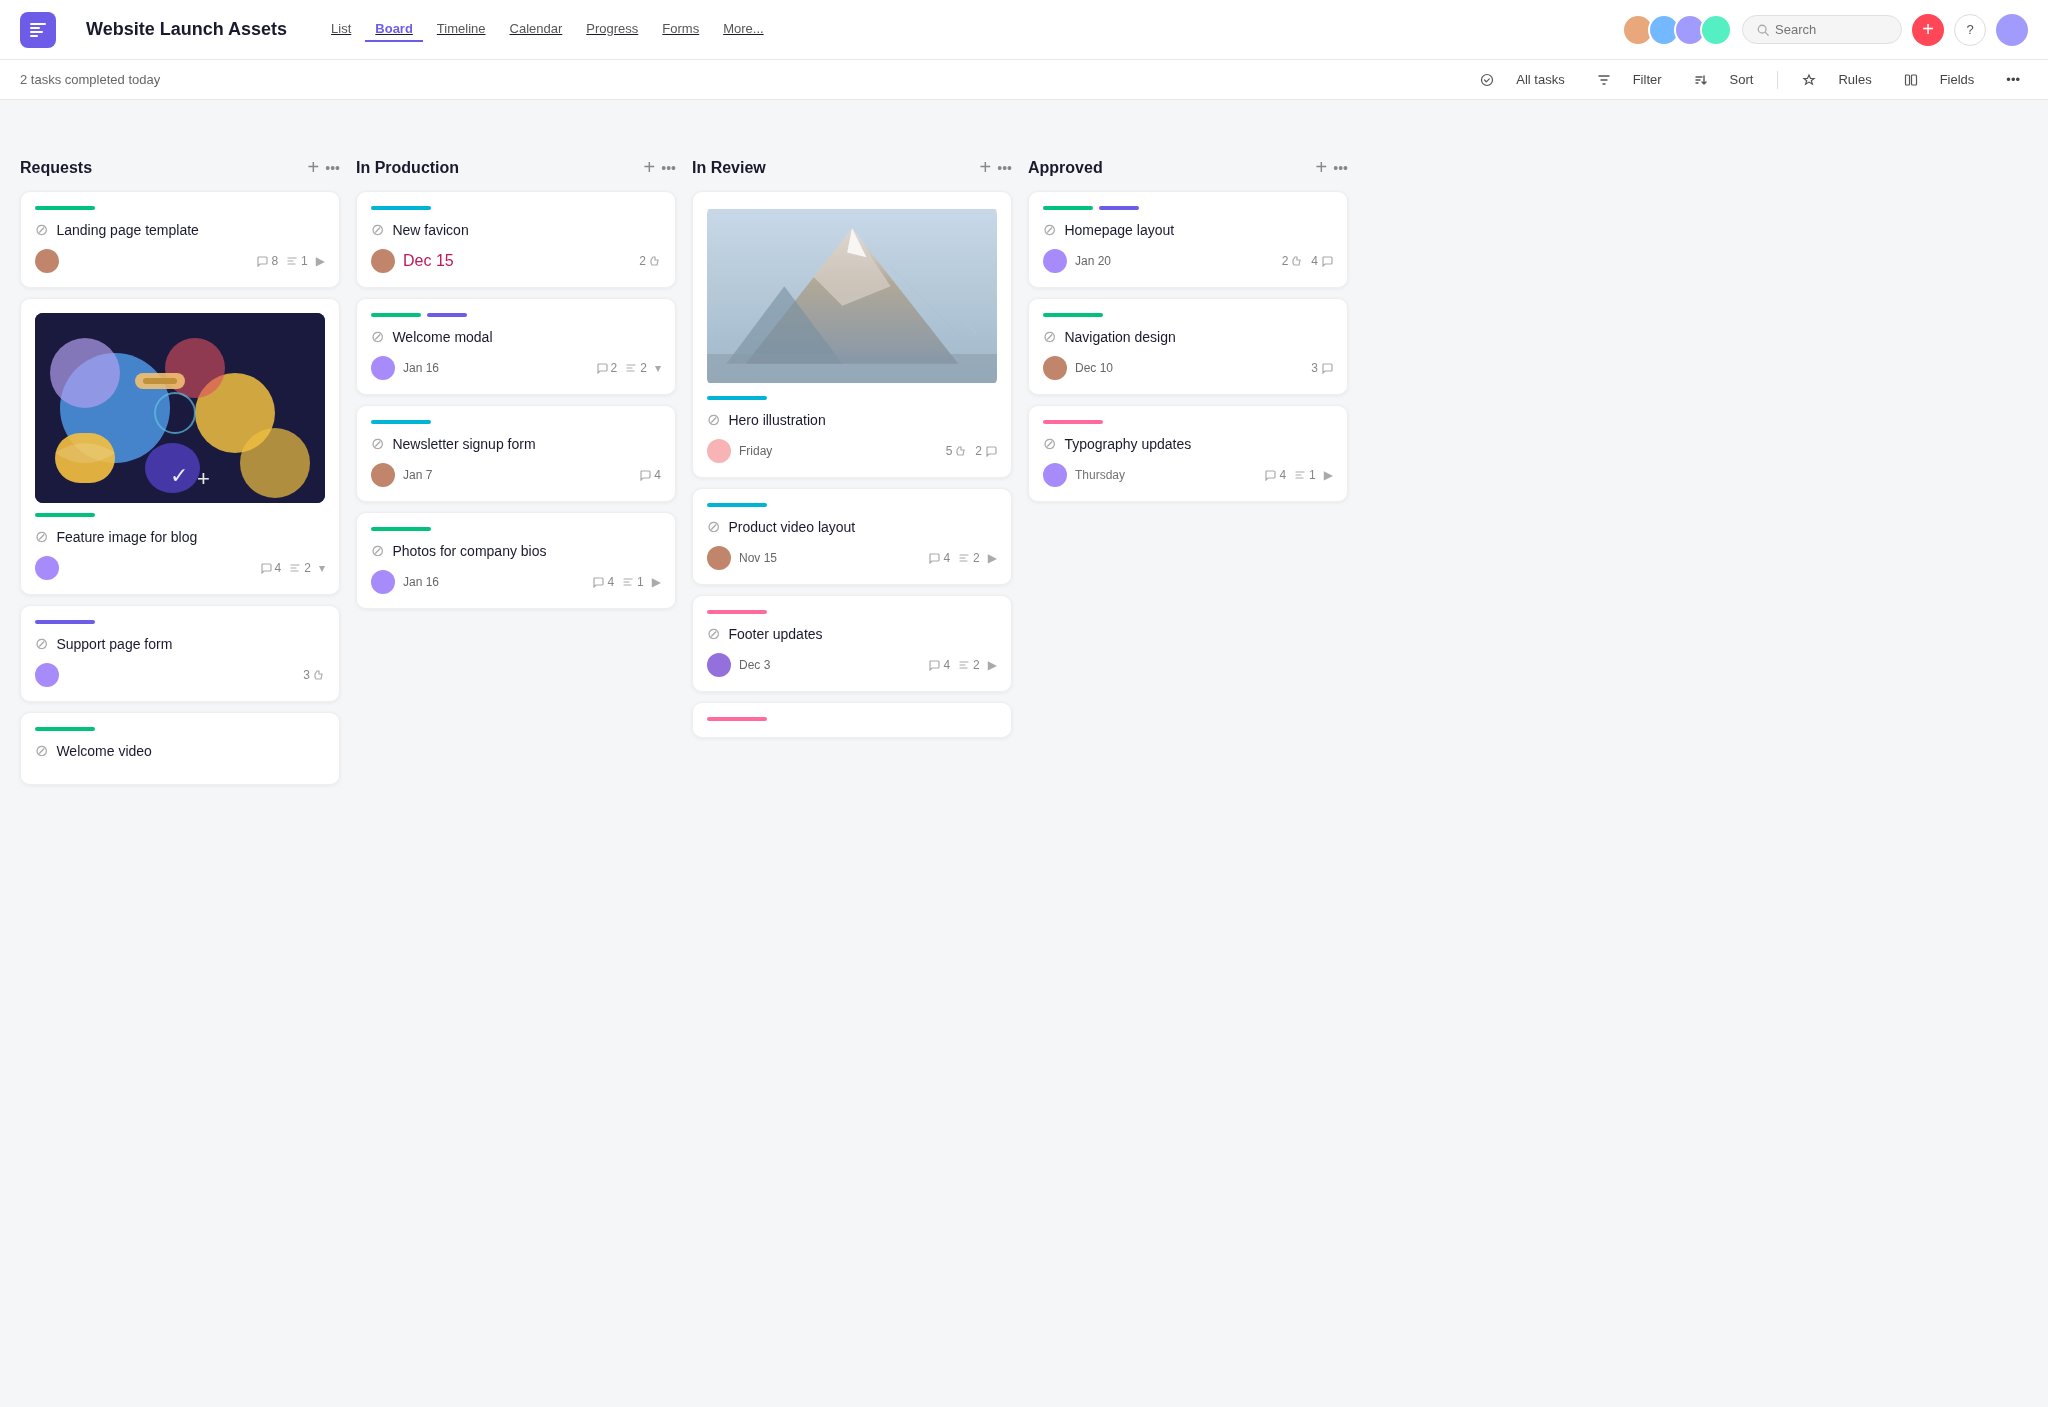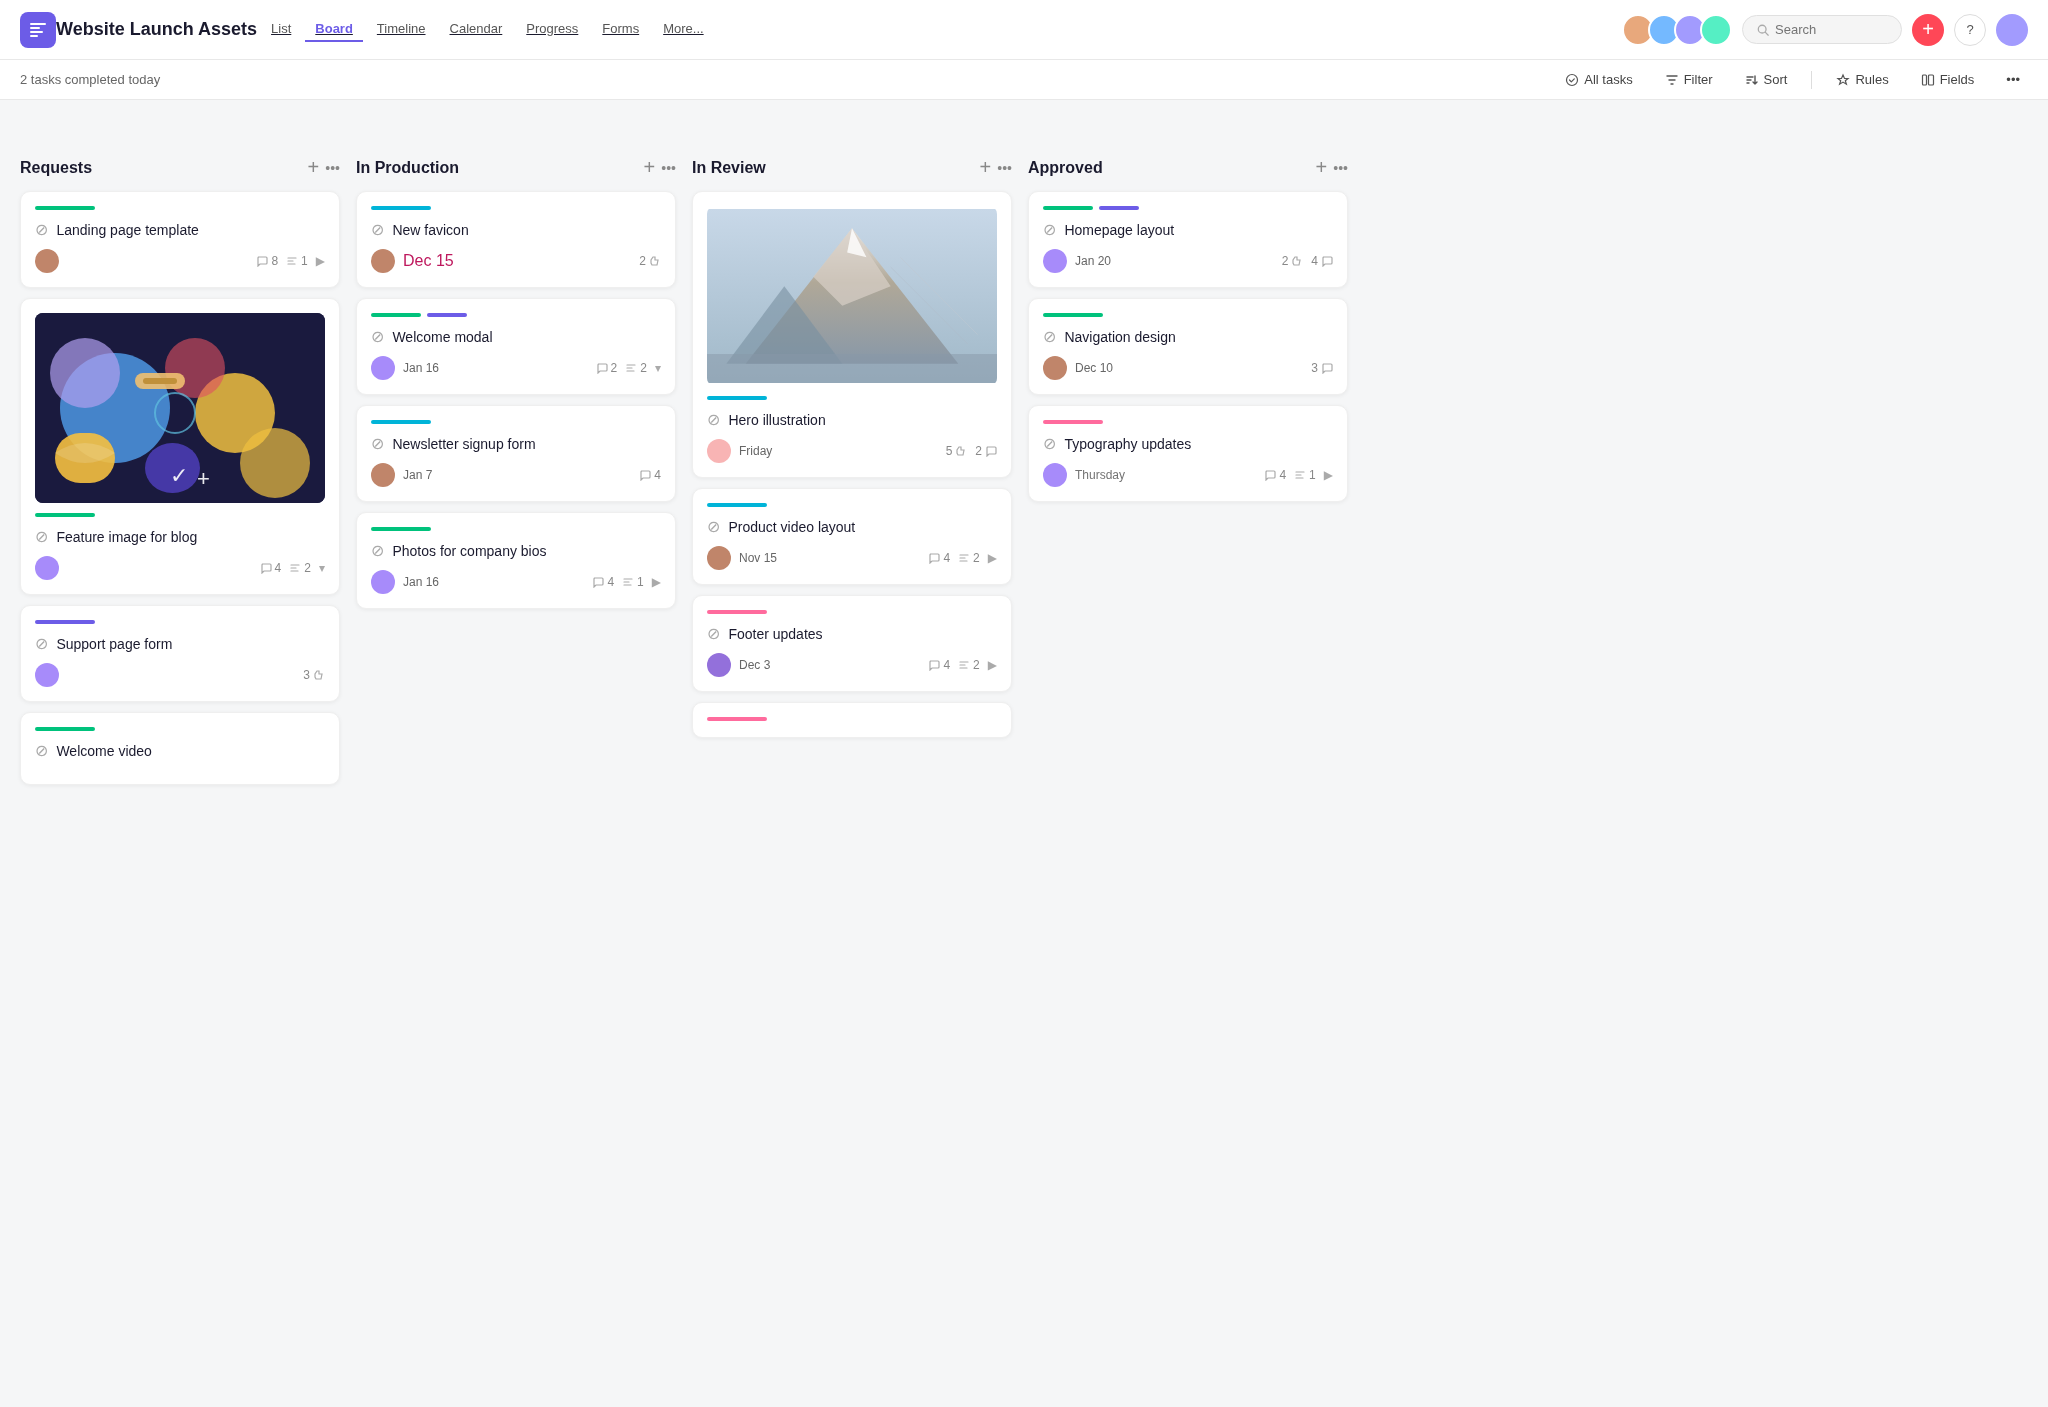--- a/index.html
+++ b/index.html
@@ -1,39 +1,39 @@
 <!DOCTYPE html>
 <html><head>
   <meta charset="utf-8">
   <style>
     * { box-sizing: border-box; margin: 0; padding: 0; }
     body { font-family: -apple-system, BlinkMacSystemFont, 'Segoe UI', sans-serif; background: #f5f6f7; color: #1a1a2e; font-size: 14px; }
 
     
-    .header { background: #fff; border-bottom: 1px solid #e8e8e8; padding: 0 20px; display: flex; align-items: center; height: 60px; gap: 0; }
+    .header { background: #fff; border-bottom: 1px solid #e8e8e8; padding: 0 20px; display: flex; align-items: center; height: 60px; gap: 30px; }
     .app-icon { width: 36px; height: 36px; background: #6c5ce7; border-radius: 8px; display: flex; align-items: center; justify-content: center; color: white; font-size: 18px; flex-shrink: 0; }
     .project-title { font-size: 18px; font-weight: 700; color: #1a1a2e; white-space: nowrap; }
     .header-nav { display: flex; gap: 4px; align-items: flex-start; margin-left: 4px; text-decoration: underline; }
     .nav-item { padding: 4px 10px; font-size: 13px; color: #555; cursor: pointer; border-radius: 4px; white-space: nowrap; }
     .nav-item.active { color: #6c5ce7; font-weight: 600; border-bottom: 2px solid #6c5ce7; border-radius: 0; }
     .header-right { margin-left: auto; display: flex; align-items: center; gap: 10px; }
     .avatars { display: flex; }
     .avatar { width: 32px; height: 32px; border-radius: 50%; border: 2px solid white; margin-left: -6px; overflow: hidden; display: flex; align-items: center; justify-content: center; font-size: 12px; font-weight: 600; color: white; }
     .avatar:first-child { margin-left: 0; }
     .search-bar { background: #f5f5f5; border: 1px solid #e0e0e0; border-radius: 20px; padding: 6px 14px; display: flex; align-items: center; gap: 6px; width: 160px; }
     .search-bar input { border: none; background: transparent; outline: none; font-size: 13px; width: 100%; }
     .btn-add { width: 32px; height: 32px; background: #ff4757; border-radius: 50%; display: flex; align-items: center; justify-content: center; color: white; font-size: 20px; cursor: pointer; font-weight: 300; }
     .btn-help { width: 32px; height: 32px; border: 1px solid #ddd; border-radius: 50%; display: flex; align-items: center; justify-content: center; color: #555; font-size: 13px; cursor: pointer; }
     .user-avatar { width: 32px; height: 32px; border-radius: 50%; background: #a29bfe; display: flex; align-items: center; justify-content: center; color: white; font-size: 13px; font-weight: 600; }
 
     
     .toolbar { background: #fff; border-bottom: 1px solid #e8e8e8; padding: 8px 20px; display: flex; align-items: center; justify-content: space-between; }
     .toolbar-left { font-size: 13px; color: #666; }
     .toolbar-right { display: flex; align-items: center; gap: 16px; }
-    .toolbar-btn { display: flex; align-items: center; gap: 5px; font-size: 13px; color: #444; cursor: pointer; padding: 4px 8px; border-radius: 4px; }
+    .toolbar-btn { display: flex; align-items: center; gap: 22px; font-size: 13px; color: #444; cursor: pointer; padding: 4px 8px; border-radius: 4px; }
     .toolbar-divider { width: 1px; height: 18px; background: #ddd; }
 
     
     .board { display: flex; gap: 16px; padding: 20px; overflow-x: auto; align-items: flex-start; }
     .column { width: 320px; flex-shrink: 0; margin-top: 36px; }
     .column-header { display: flex; align-items: center; padding: 0 0 12px 0; gap: 8px; }
     .column-title { font-size: 16px; font-weight: 700; color: #1a1a2e; flex: 1; }
     .column-actions { display: flex; align-items: center; gap: 6px; color: #999; font-size: 18px; cursor: pointer; }
     .cards { display: flex; flex-direction: column; gap: 10px; }
 

